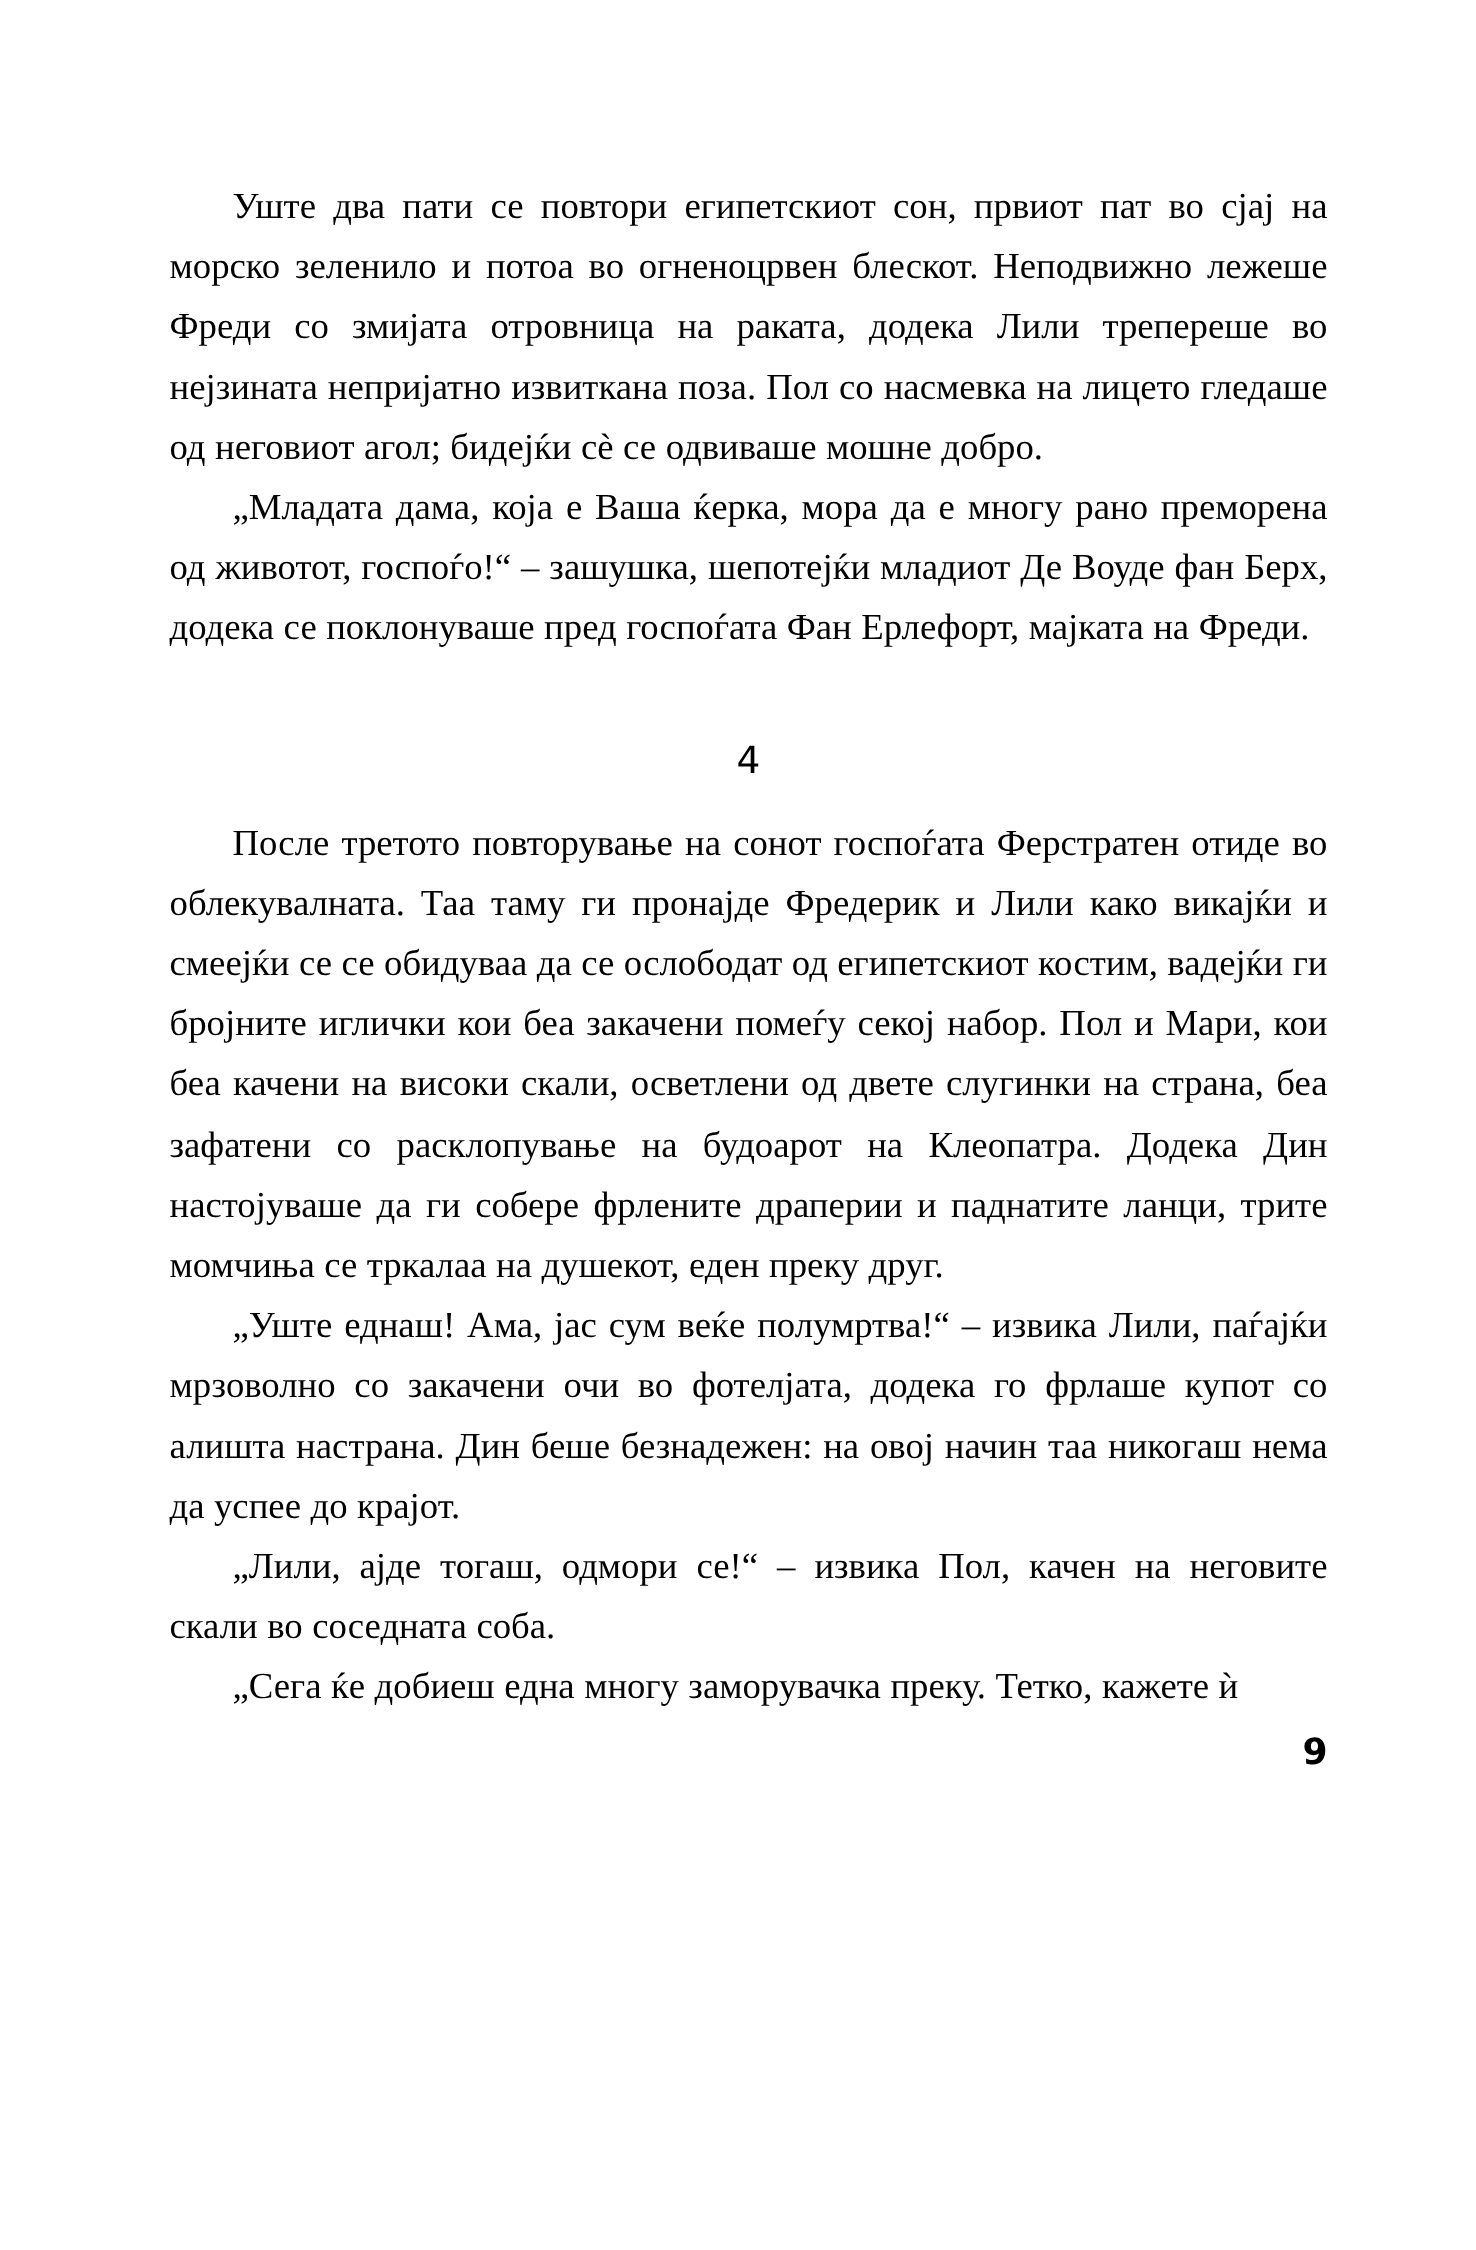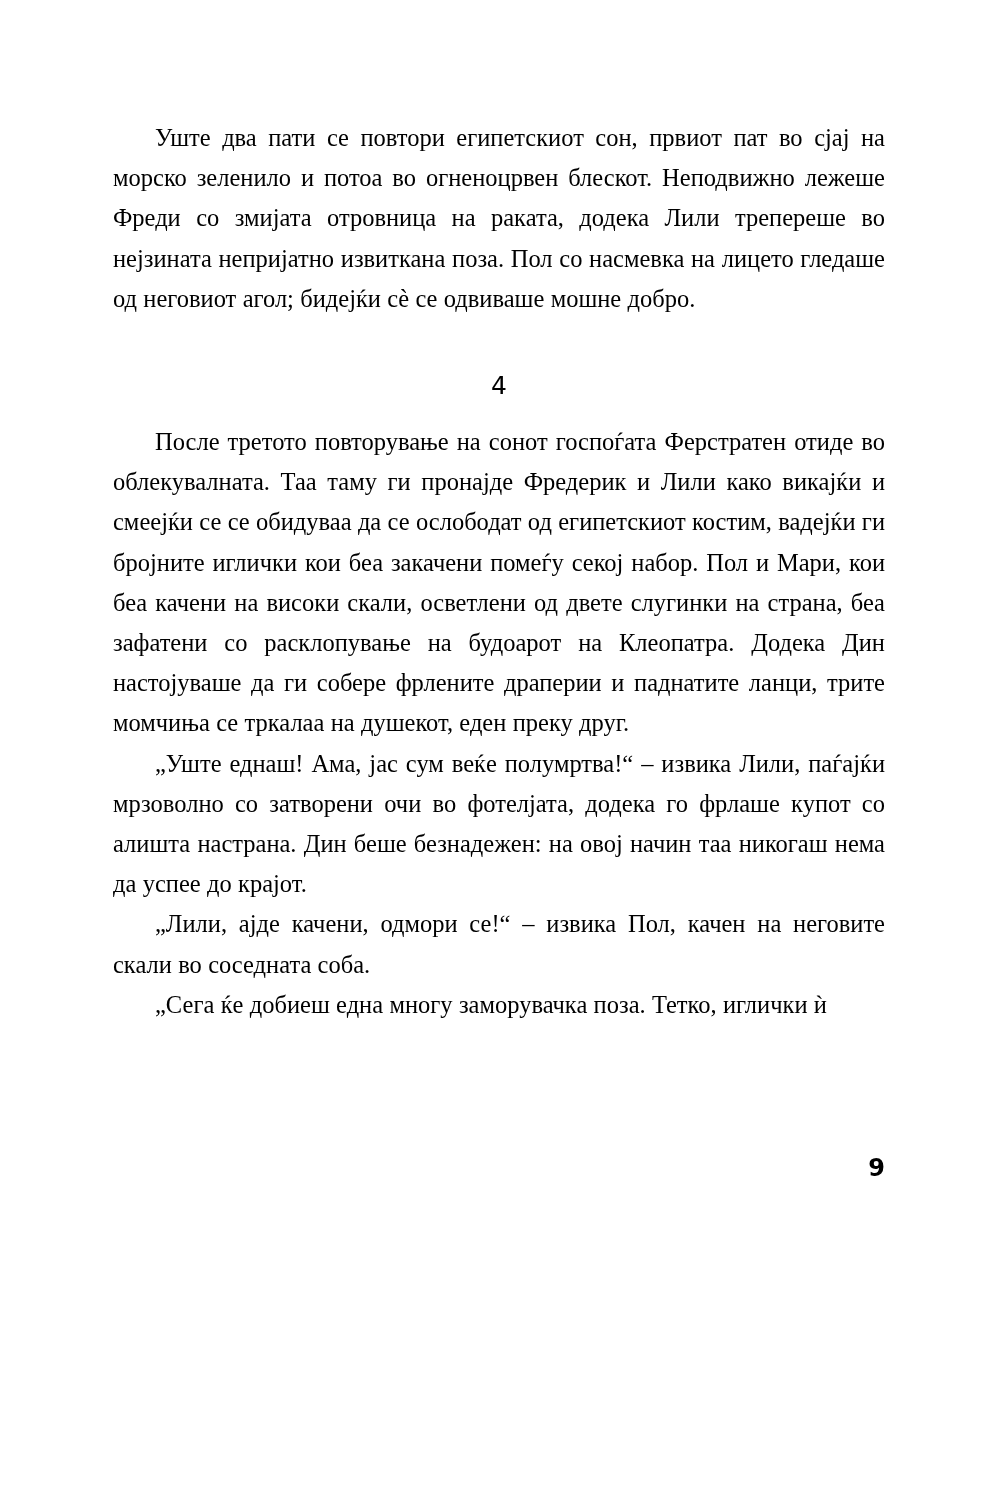--- a/index.html
+++ b/index.html
@@ -59,25 +59,26 @@
   }
 </style>
 </head>
 <body>
 
 <div class="page">
 
   <div class="text-column">
 
     <p class="para">Уште два пати се повтори египетскиот сон, првиот пат во сјај на морско зеленило и потоа во огненоцрвен блескот. Неподвижно лежеше Фреди со змијата отровница на раката, додека Лили трепереше во нејзината непријатно извиткана поза. Пол со насмевка на лицето гледаше од неговиот агол; бидејќи сѐ се одвиваше мошне добро.</p>
+    <p class="para">„Младата дама, која е Ваша ќерка, мора да е многу рано преморена од животот, госпоѓо!“ – зашушка, шепотејќи младиот Де Воуде фан Берх, додека се поклонуваше пред госпоѓата Фан Ерлефорт, мајката на Фреди.</p>
 
     <p class="section-number">4</p>
 
     <p class="para">После третото повторување на сонот госпоѓата Ферстратен отиде во облекувалната. Таа таму ги пронајде Фредерик и Лили како викајќи и смеејќи се се обидуваа да се ослободат од египетскиот костим, вадејќи ги бројните иглички кои беа закачени помеѓу секој набор. Пол и Мари, кои беа качени на високи скали, осветлени од двете слугинки на страна, беа зафатени со расклопување на будоарот на Клеопатра. Додека Дин настојуваше да ги собере фрлените драперии и паднатите ланци, трите момчиња се тркалаа на душекот, еден преку друг.</p>
-    <p class="para">„Уште еднаш! Ама, јас сум веќе полумртва!“ – извика Лили, паѓајќи мрзоволно со затворени очи во фотелјата, додека го фрлаше купот со алишта настрана. Дин беше безнадежен: на овој начин таа никогаш нема да успее до крајот.</p>
-    <p class="para">„Лили, ајде качени, одмори се!“ – извика Пол, качен на неговите скали во соседната соба.</p>
-    <p class="para">„Сега ќе добиеш една многу заморувачка поза. Тетко, иглички ѝ</p>
+    <p class="para">„Уште еднаш! Ама, јас сум веќе полумртва!“ – извика Лили, паѓајќи мрзоволно со закачени очи во фотелјата, додека го фрлаше купот со алишта настрана. Дин беше безнадежен: на овој начин таа никогаш нема да успее до крајот.</p>
+    <p class="para">„Лили, ајде тогаш, одмори се!“ – извика Пол, качен на неговите скали во соседната соба.</p>
+    <p class="para">„Сега ќе добиеш една многу заморувачка преку. Тетко, кажете ѝ</p>
 
   </div>
 
   <div class="page-number">9</div>
 
 </div>
 
 </body></html>

